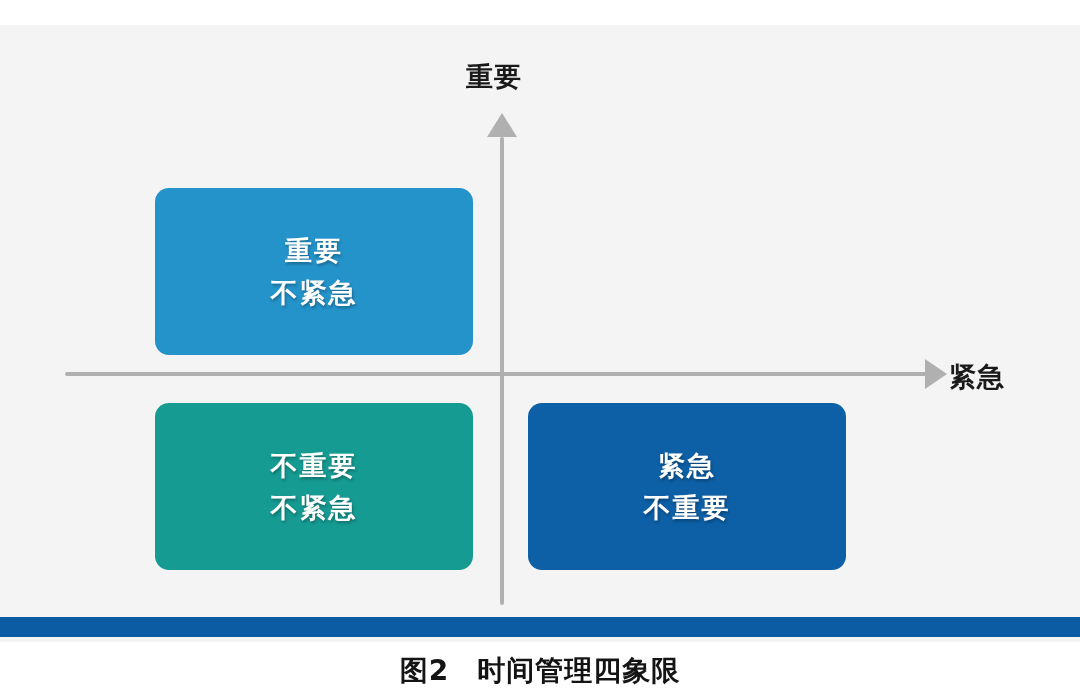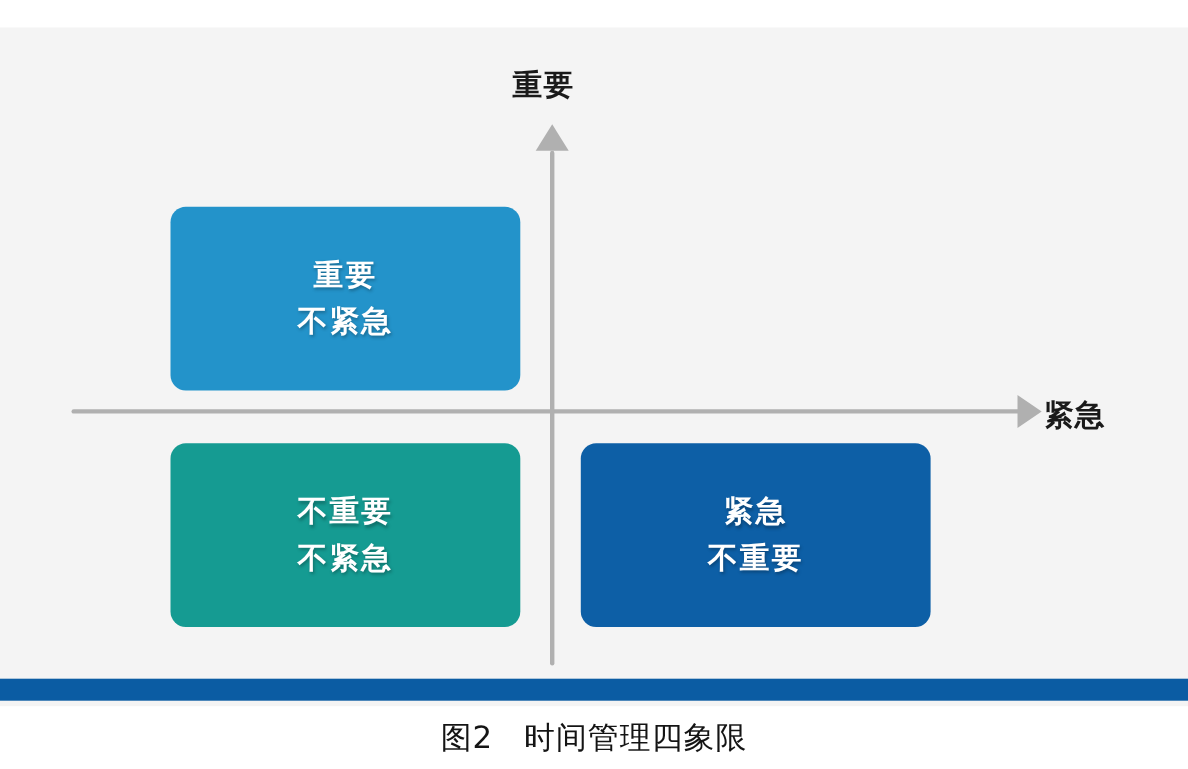--- a/index.html
+++ b/index.html
@@ -163,21 +163,21 @@
 
   
   .caption {
     position: absolute;
     left: 0;
     top: 652px;
     width: 1080px;
     text-align: center;
     color: #141414;
     font-size: 28px;
-    font-weight: 400;
+    font-weight: 700;
     letter-spacing: 1px;
     white-space: nowrap;
   }
   .caption .caption-gap {
     display: inline-block;
     width: 28px;
   }
 </style>
 </head>
 <body>

